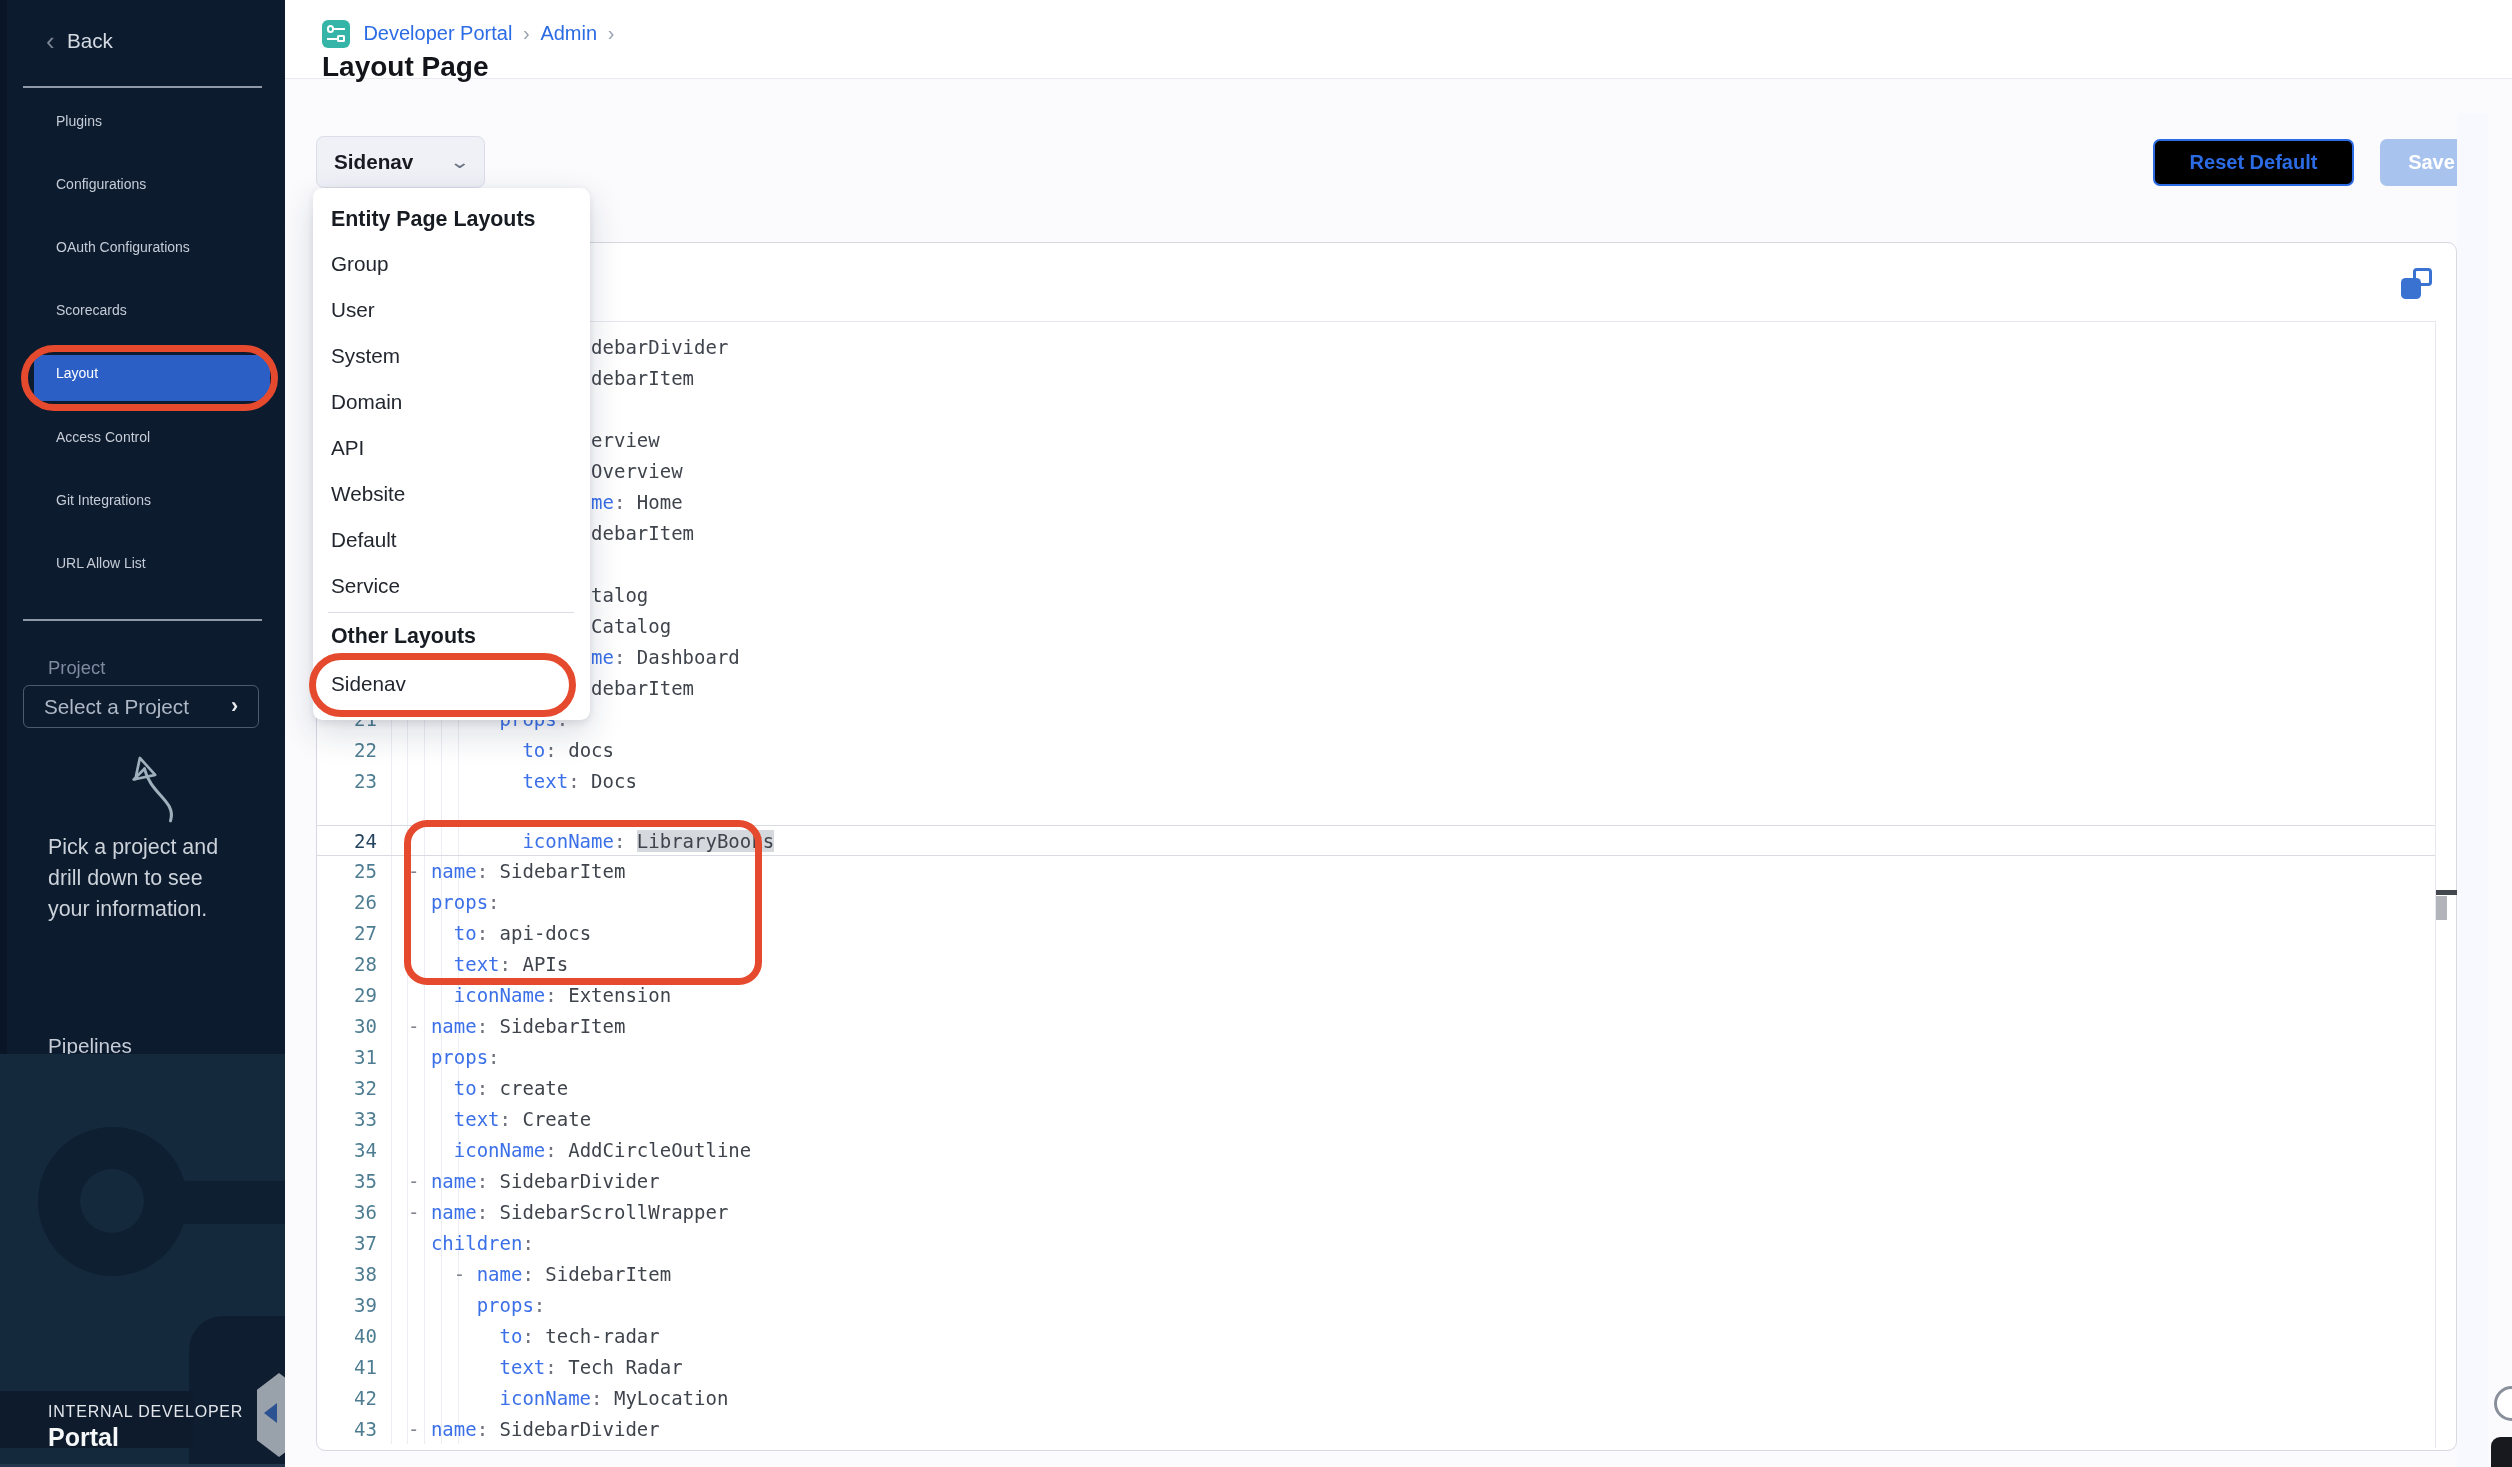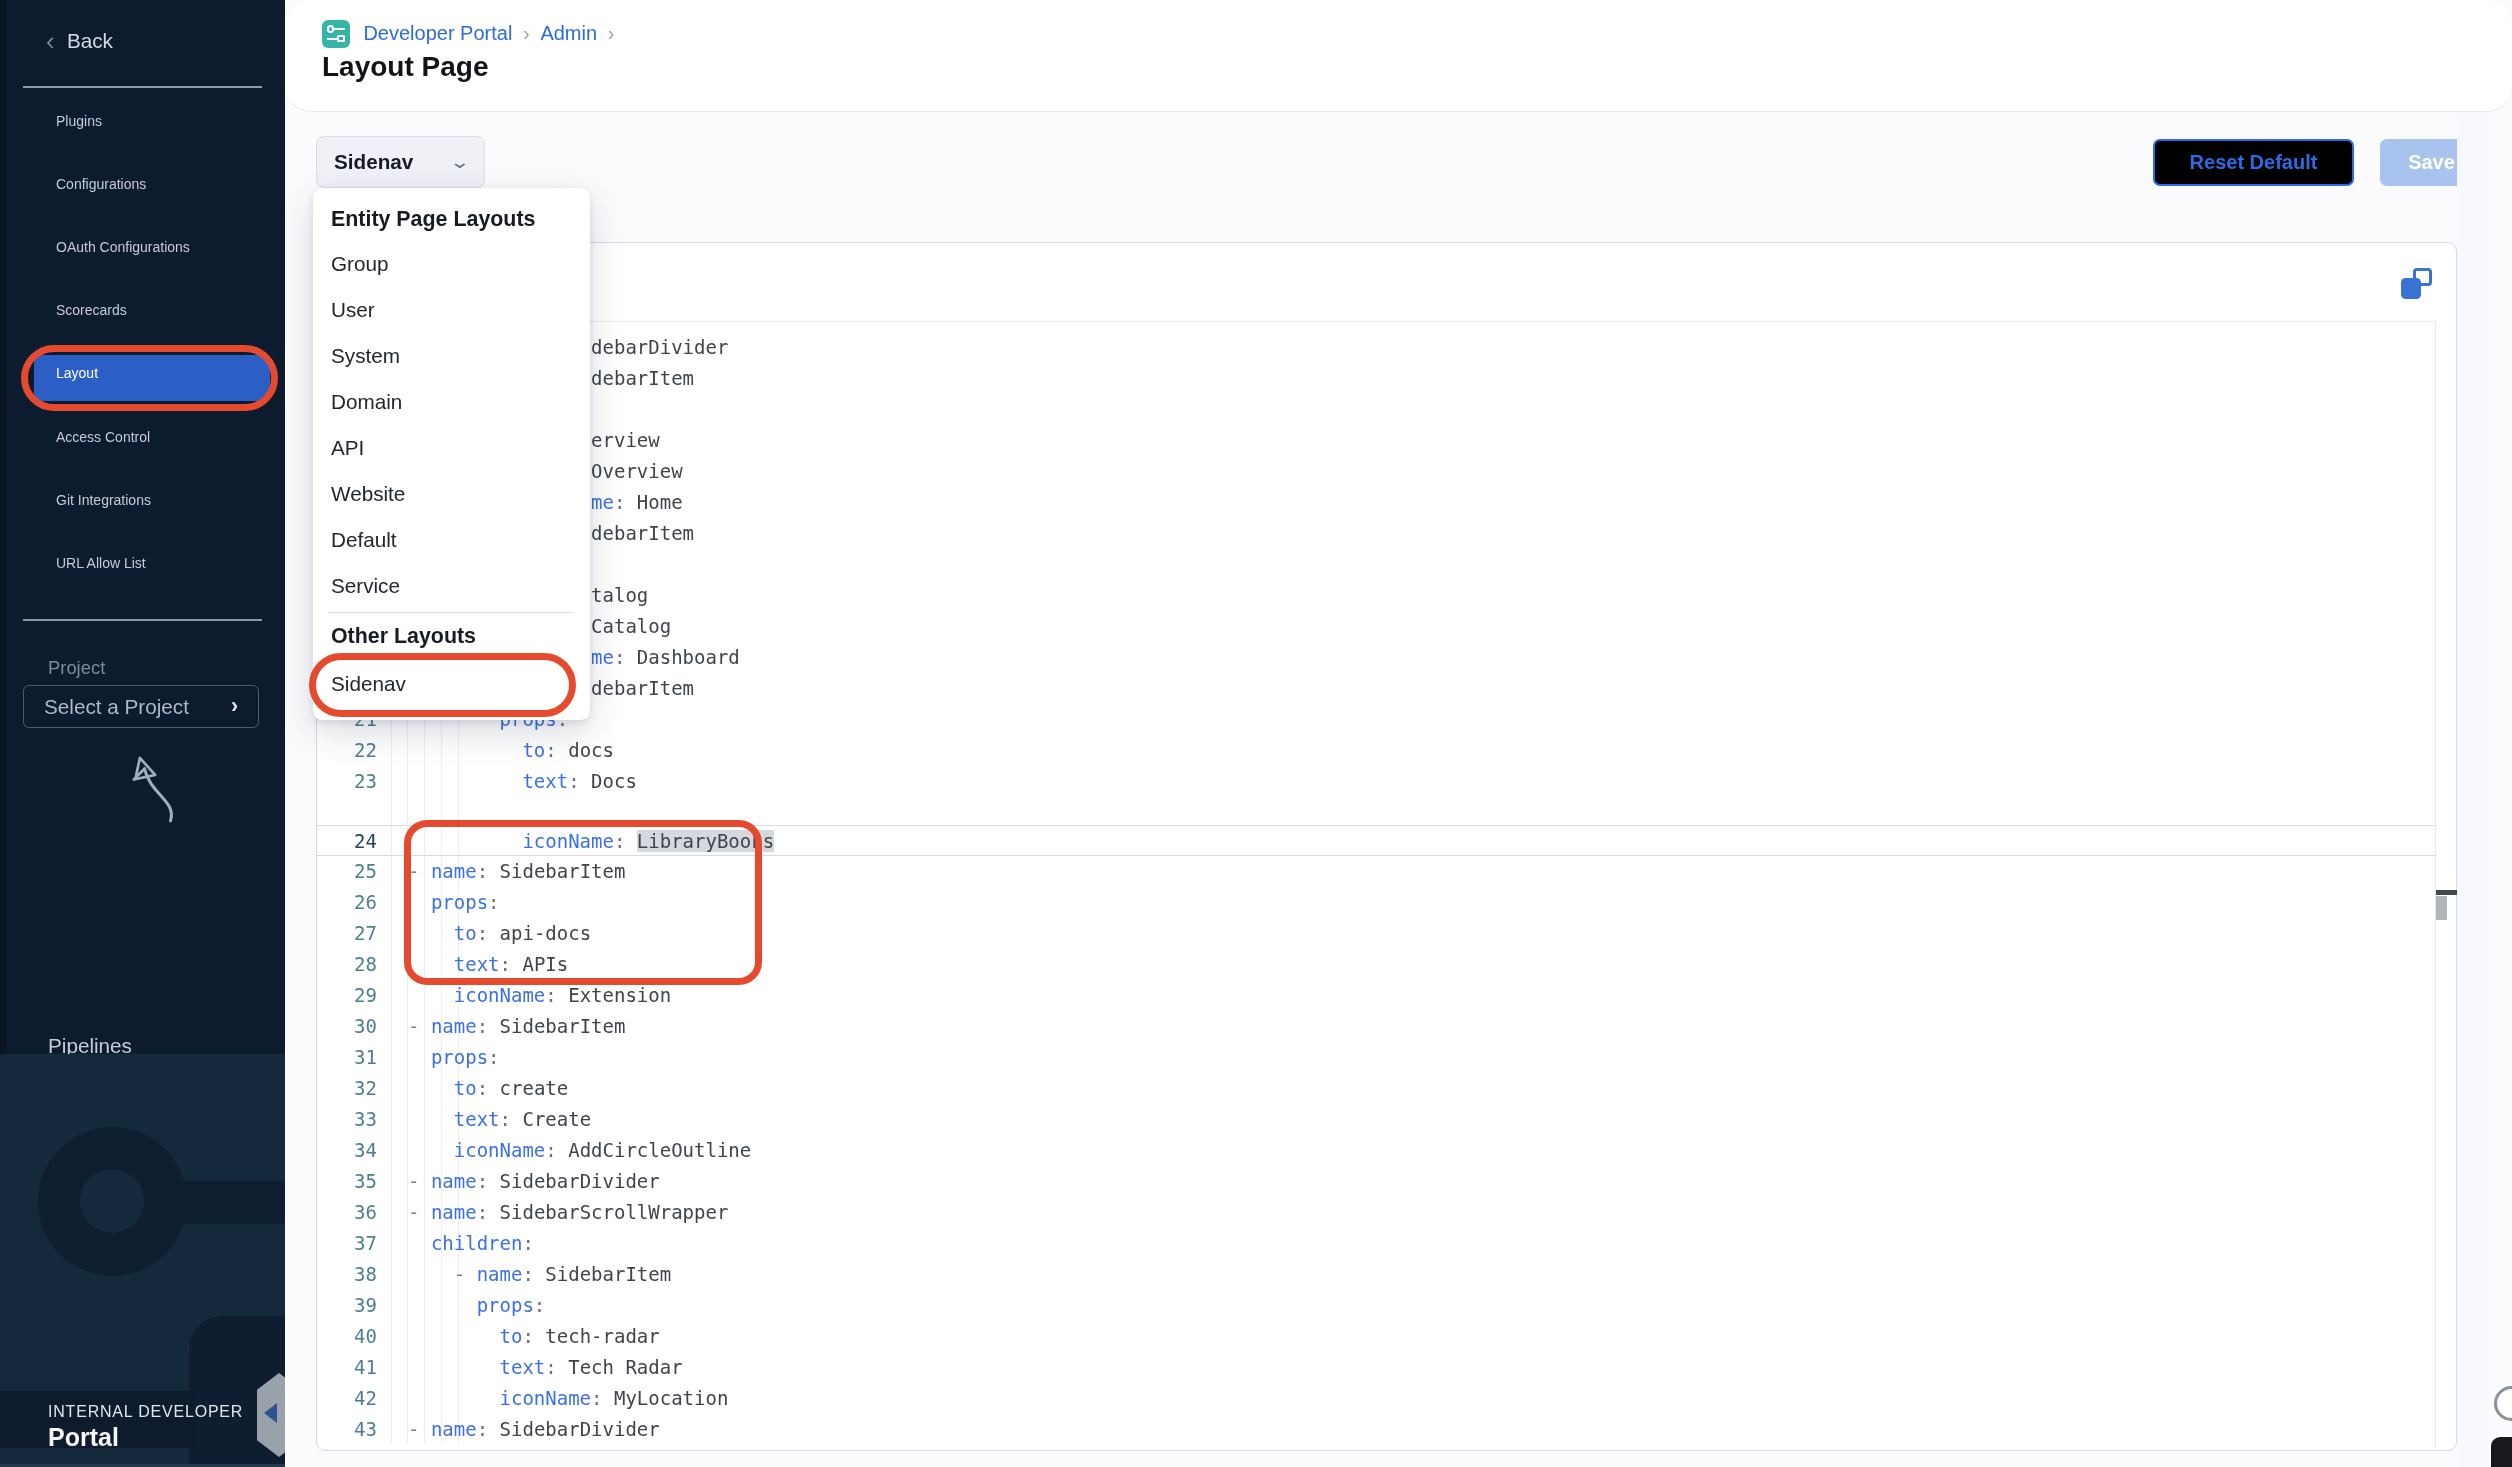--- a/index.html
+++ b/index.html
@@ -30,21 +30,21 @@
   .pipe-band { position:absolute; left:0; top:1391px; width:194px; height:57px; background:#0D1B2D; }
   .sb-kicker { position:absolute; left:48px; top:1403px; color:#E2E6EB; font-size:16px; letter-spacing:0.8px; z-index:3; }
   .sb-title { position:absolute; left:48px; top:1423px; color:#F5F7F9; font-size:25px; font-weight:700; z-index:3; }
   .collapse-hex { position:absolute; left:257px; top:1373px; width:44px; height:84px; background:#99A1AB;
     clip-path:polygon(50% 0, 100% 20%, 100% 80%, 50% 100%, 0 80%, 0 20%); z-index:4; cursor:pointer; }
   .collapse-tri { position:absolute; left:264px; top:1403px; width:0; height:0; border-top:10px solid transparent; border-bottom:10px solid transparent; border-right:13.8px solid #2D5291; z-index:5; }
   .sb-bottom-strip { position:absolute; left:0; bottom:0; width:285px; height:3.8px; background:#22374B; }
 
   
   .main { position:absolute; left:285px; top:0; width:2227px; height:1468px; background:#FBFBFD; }
-  .mheader { position:absolute; left:0; top:0; width:100%; height:112px; background:#FFFFFF; border-bottom:1.5px solid #E8EAF0;border-radius:26px; }
+  .mheader { position:absolute; left:0; top:0; width:100%; height:79px; background:#FFFFFF; border-bottom:1.5px solid #E8EAF0; }
   .crumbs { position:absolute; left:37px; top:20px; display:flex; align-items:center; gap:10.7px; font-size:20px; }
   .logo { position:relative; width:27.6px; height:27.6px; border-radius:6.1px; background:#35B5A8; margin-right:3.1px; }
   .logo i { position:absolute; background:#fff; }
   .logo .c1 { left:4.6px; top:5.4px; width:7.7px; height:7.7px; border:2.3px solid #fff; background:transparent; border-radius:50%; }
   .logo .l1 { left:11.5px; top:7.7px; width:11.5px; height:2.3px; }
   .logo .l2 { left:4.6px; top:17.6px; width:11.5px; height:2.3px; }
   .logo .c2 { left:15.3px; top:14.6px; width:7.7px; height:7.7px; border:2.3px solid #fff; background:transparent; border-radius:1.5px; }
   .crumb-link { color:#2B6BE4; cursor:pointer; }
   .crumb-sep { color:#98A1B0; font-size:20px; }
   .page-title { position:absolute; left:37px; top:51px; color:#12141A; font-size:28px; font-weight:700; }
@@ -130,20 +130,25 @@
     <div class="proj-select">
       <span class="lbl">Select a Project</span>
       <span class="chv">›</span>
     </div>
 
     <svg class="arrow-svg" width="92" height="92" viewBox="0 0 120 120">
       <path d="M 92 112 C 100 86, 66 78, 58 44" fill="none" stroke="#9FB0BD" stroke-width="4" stroke-linecap="round"></path>
       <path d="M 58 44 L 44 58 L 72 52 L 52 30 L 46 58" fill="none" stroke="#9FB0BD" stroke-width="3.5" stroke-linejoin="round" stroke-linecap="round"></path>
     </svg>
 
+    <div class="hint" id="hint-lines">
+        <div>Pick a project and</div>
+        <div>drill down to see</div>
+        <div>your information.</div>
+      </div>
 
     <div class="pipelines">Pipelines</div>
 
     <div class="sb-panel"></div>
     <div class="donut"></div>
     <div class="donut-hole"></div>
     <div class="pipe-bar"></div>
     <div class="pipe-block"></div>
     <div class="pipe-band"></div>
 

